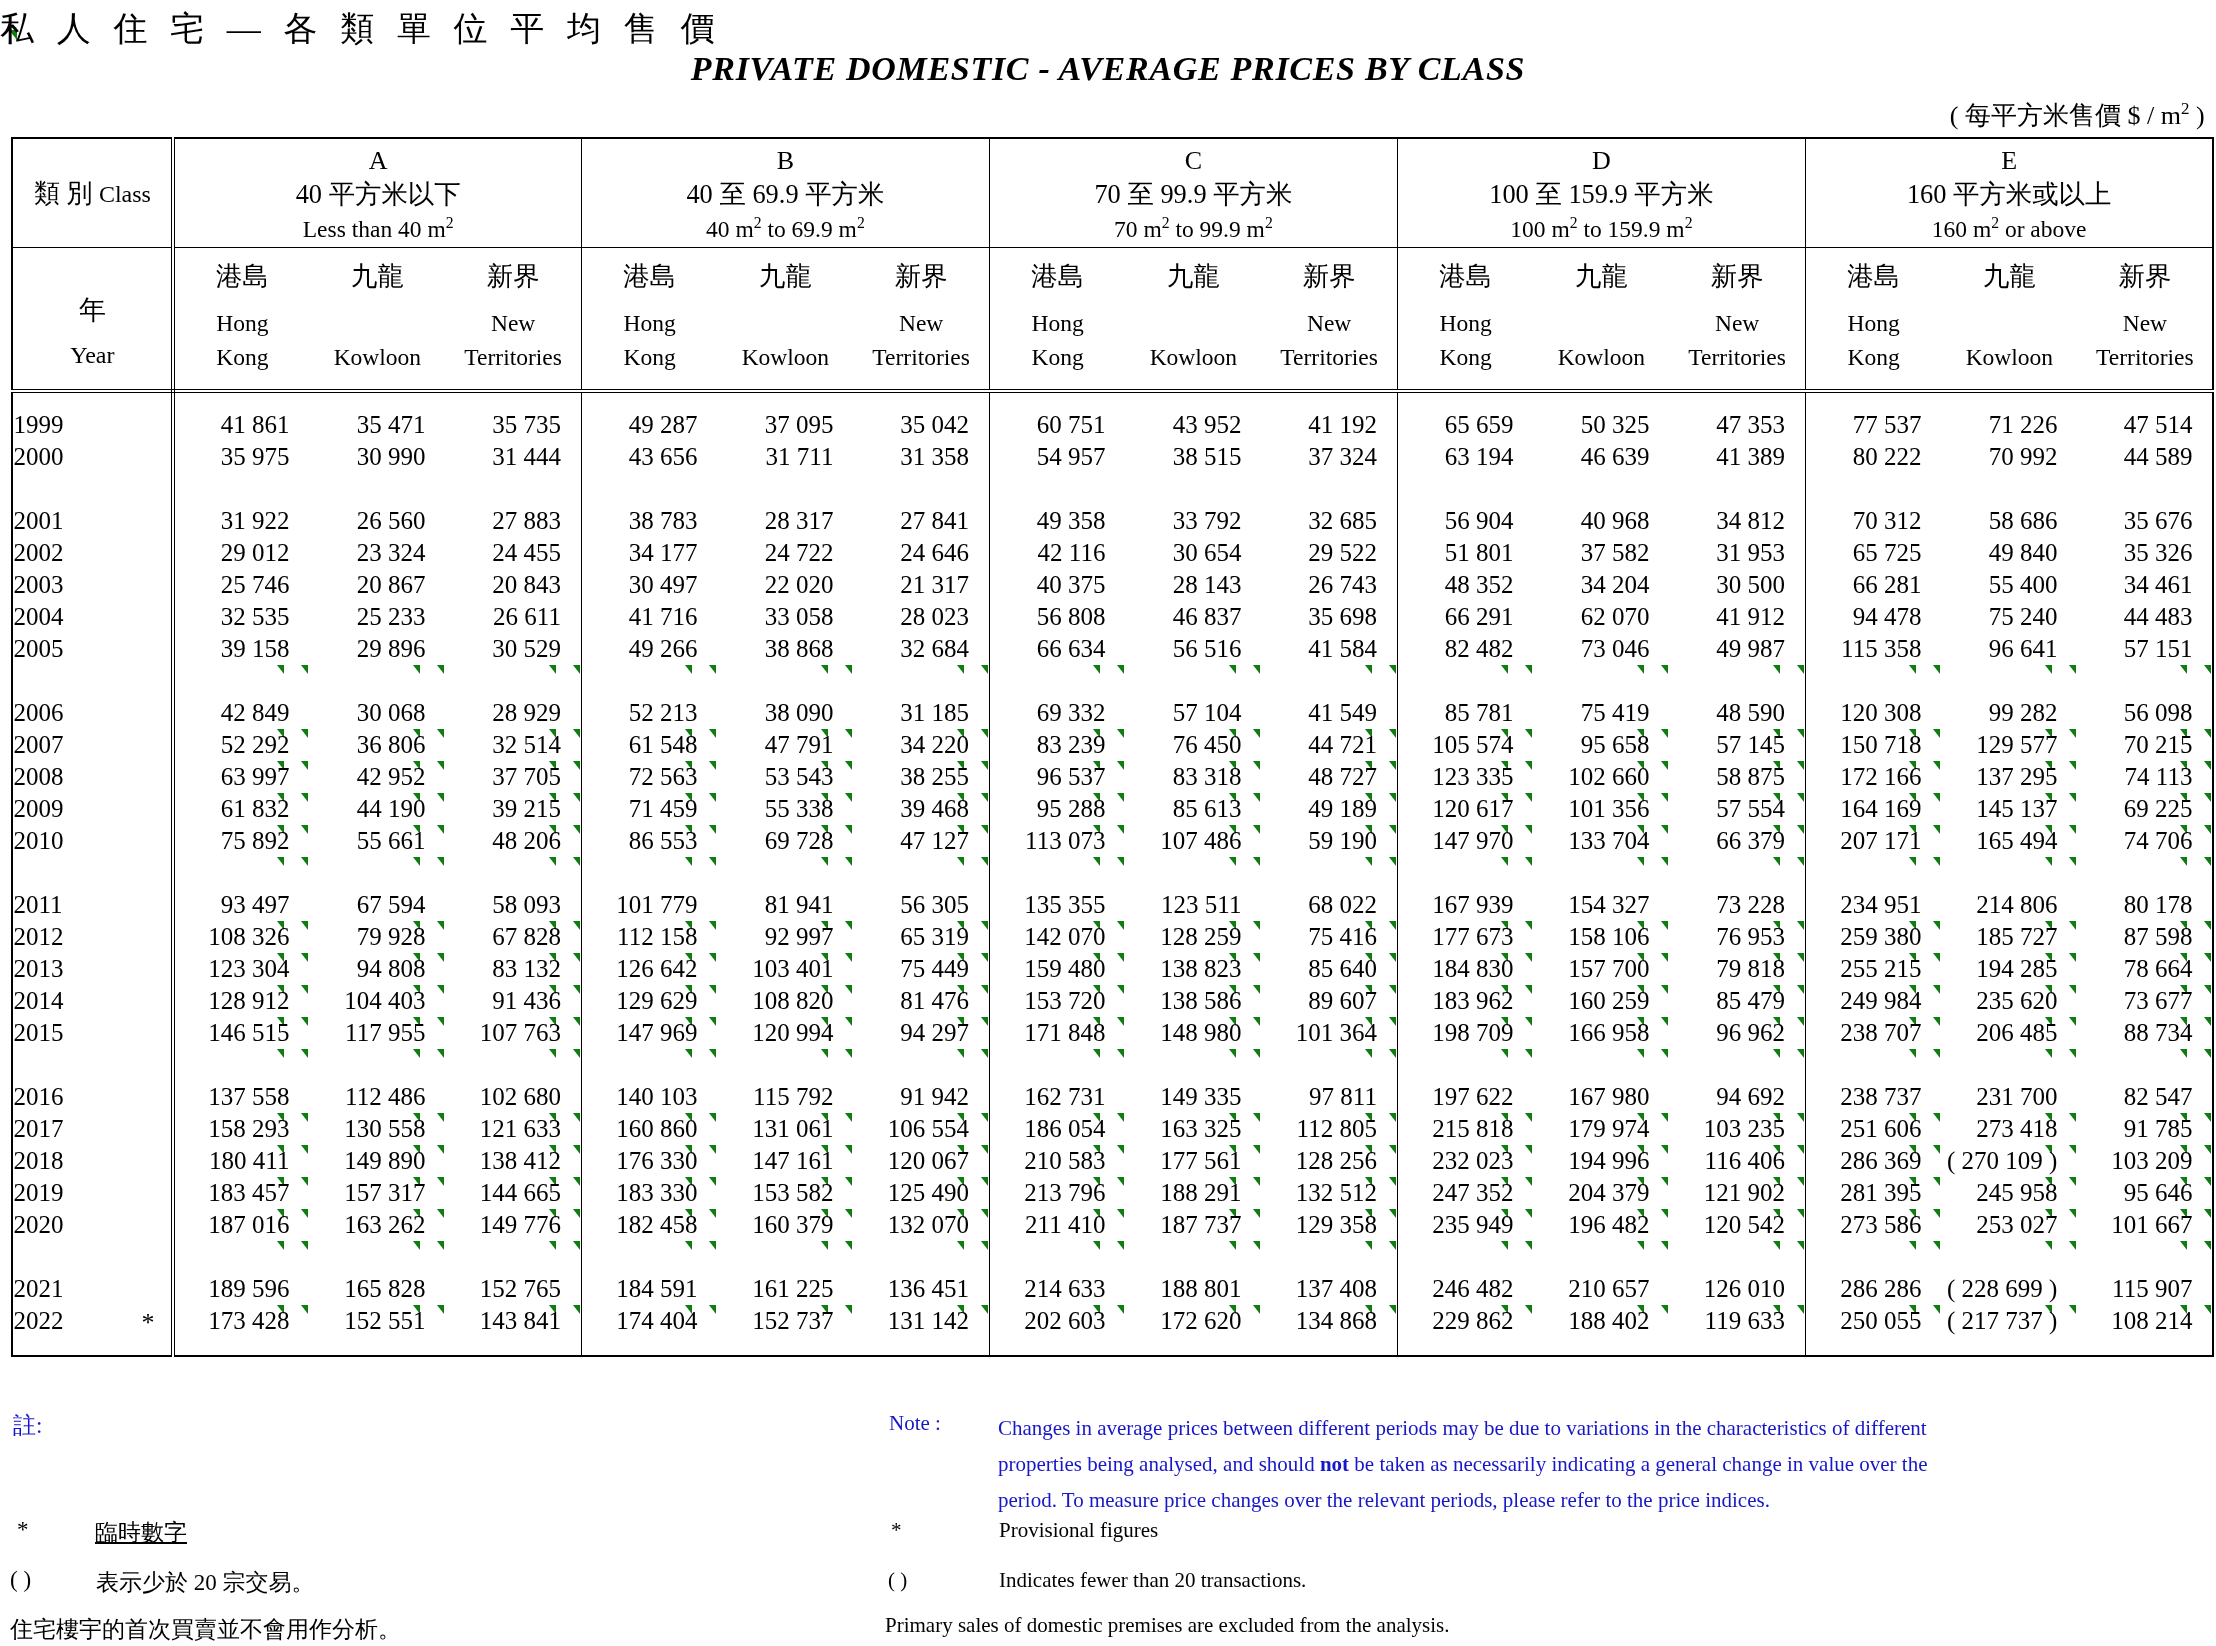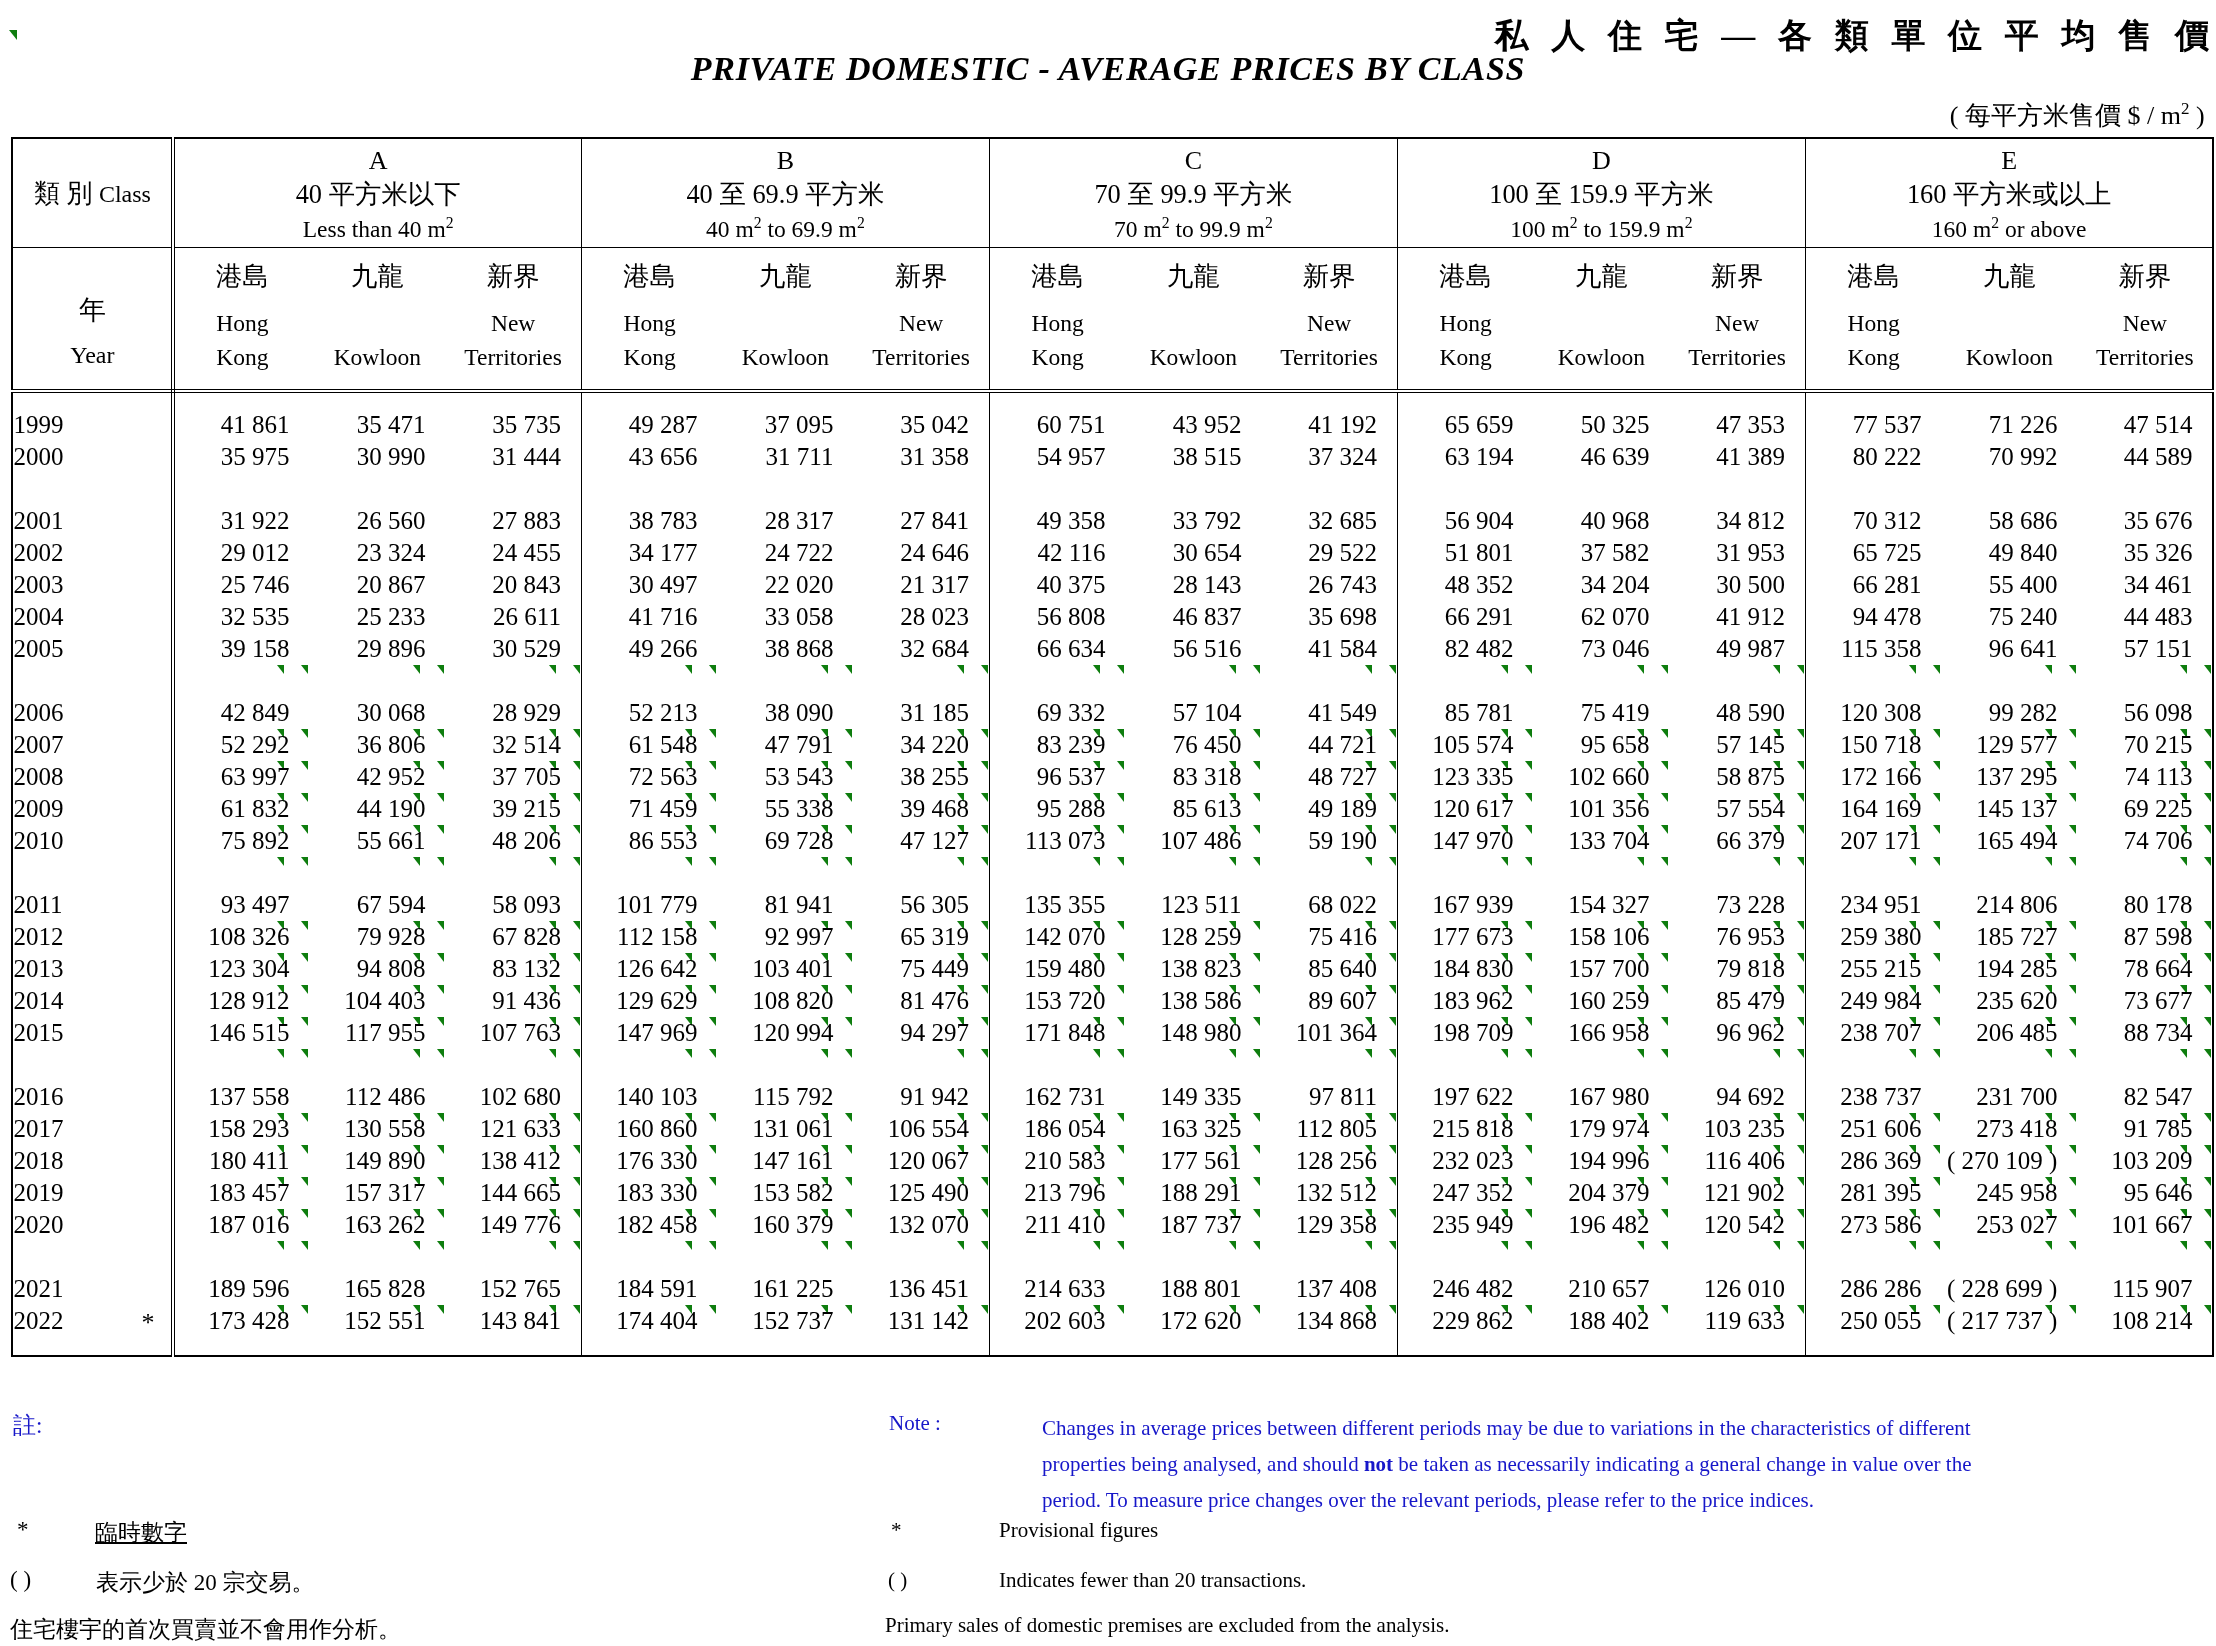--- a/index.html
+++ b/index.html
@@ -5,22 +5,22 @@
   html,body { margin:0; padding:0; background:#ffffff; }
   body { width:2216px; height:1647px; position:relative;
          font-family:"Liberation Serif","DejaVu Serif",serif; color:#000; }
   .page { position:absolute; inset:0; overflow:hidden; }
 
   
   .corner-flag { position:absolute; left:8.6px; top:30px; width:0; height:0;
     border-top:10.7px solid #0e7d0e; border-left:8.6px solid transparent; }
 
   
-  .title-zh { position:absolute; top:13px; left:0; width:100%; text-align:right;
-    font-size:34px; font-weight:bold; letter-spacing:7.1px; }
+  .title-zh { position:absolute; top:6px; left:0; width:100%; text-align:left;
+    font-size:34px; font-weight:normal; letter-spacing:7.1px; }
   .title-en { position:absolute; top:50px; left:0; width:100%; text-align:center;
     font-size:34px; font-weight:bold; font-style:italic; letter-spacing:0.7px; }
   .unit-note { position:absolute; top:98px; right:11.4px; font-size:26px; }
   .unit-note sup { font-size:17px; }
 
   
   table.prices { position:absolute; left:11.4px; top:137px; border-collapse:collapse;
     border:2.1px solid #000; table-layout:fixed; }
   col.year-w { width:161px; }
   col.num-w { width:136px; }
@@ -52,21 +52,21 @@
   .flags i { display:block; width:0; height:0;
     border-top:9.3px solid #0e7d0e; border-left:7.1px solid transparent; }
 
   
   .note-label { position:absolute; font-size:23px; color:#1717c9; }
   .zh-note-text { position:absolute; left:96px; top:1409px; width:831px;
     font-size:23px; line-height:35px; color:#1717c9; text-align:justify; }
   .zh-note-text b, .en-note-text b { font-weight:bold; }
   .en-note-label { position:absolute; left:889px; top:1411px; font-size:21px; color:#1717c9; }
   .en-note-text { position:absolute; left:998px; top:1410px; width:949px;
-    font-size:21px; line-height:36px; color:#1717c9;margin-left:44px; }
+    font-size:21px; line-height:36px; color:#1717c9; }
   .fn-row { position:absolute; font-size:23px; }
   .fn-row.en { font-size:21px; }
 </style>
 </head>
 <body>
 
 <div class="page">
 
   <div class="corner-flag"></div>
 

